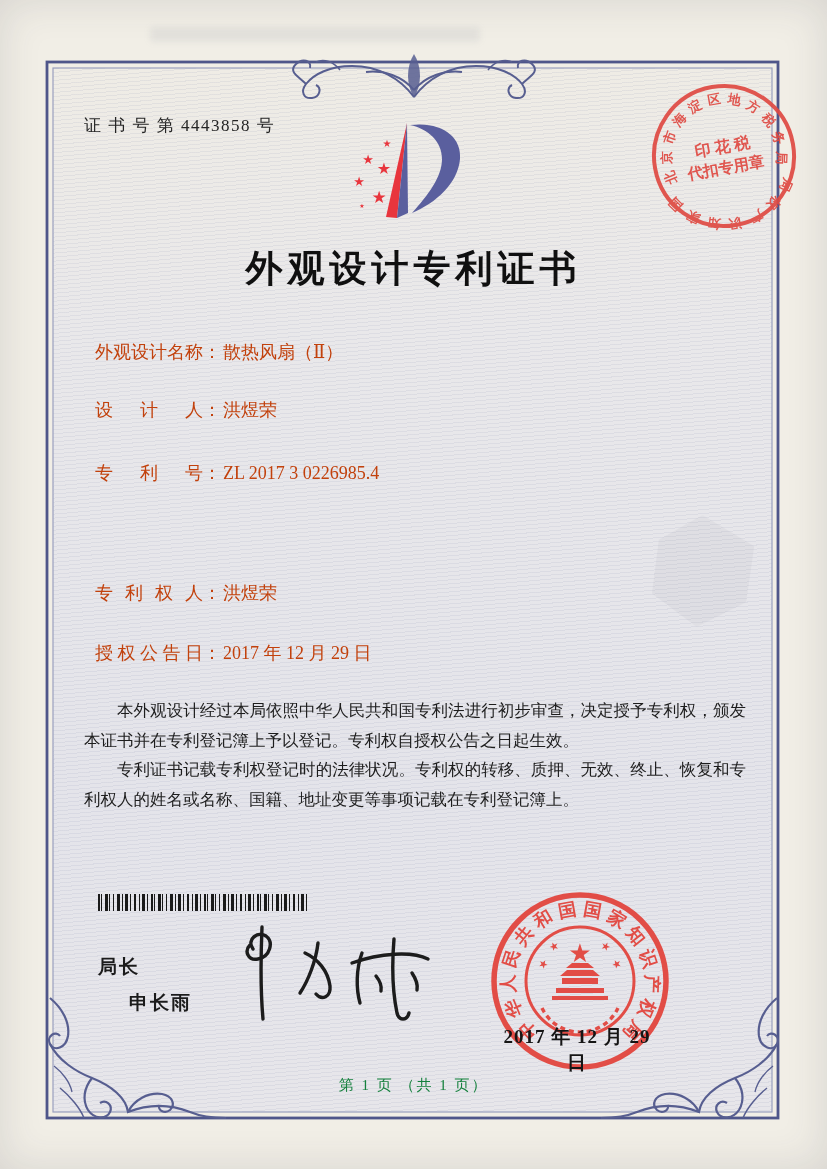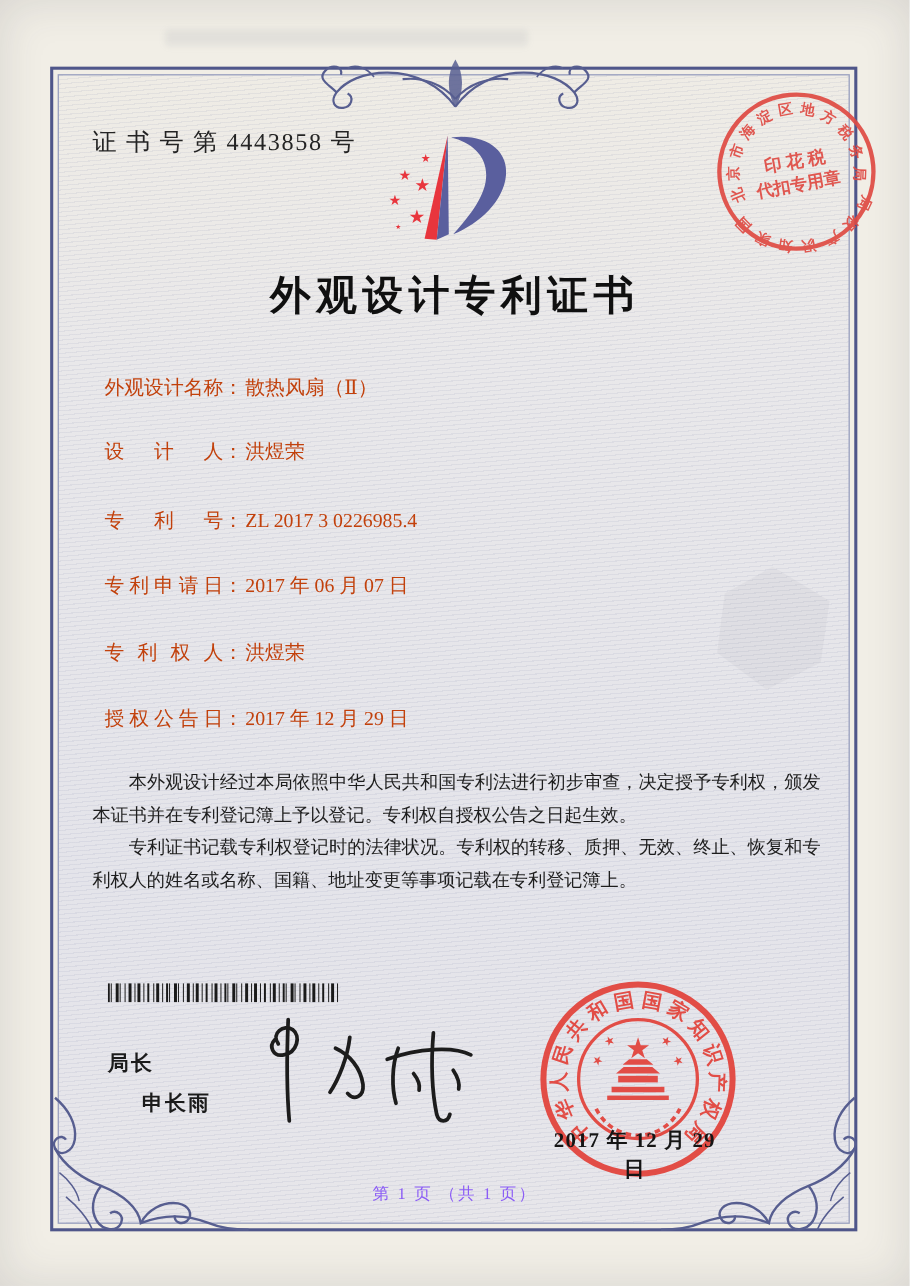--- a/index.html
+++ b/index.html
@@ -23,21 +23,21 @@
   }
   .ghost-blob{
     position:absolute; left:645px; top:515px; width:115px; height:112px;
     background:rgba(95,100,115,.06); filter:blur(3px);
     clip-path:polygon(50% 0,95% 28%,88% 78%,45% 100%,6% 70%,12% 22%);
   }
   svg{position:absolute; overflow:visible;}
   svg text{font-family:"Liberation Serif","DejaVu Serif",serif;}
   .frame{left:0;top:0;}
   .cert-no{
-    position:absolute; left:84px; top:114px; font-size:22px; letter-spacing:1.5px; color:#242424;
+    position:absolute; left:84px; top:114px; font-size:17px; letter-spacing:1.5px; color:#242424;
   }
   .logo{left:350px; top:121px; width:125px; height:100px;}
   .title{
     position:absolute; left:0; top:244px; width:827px; text-align:center;
     font-size:37px; font-weight:bold; letter-spacing:5px; color:#101010;
   }
   .field{position:absolute; left:95px; font-size:18px; color:#c2410c; white-space:nowrap;}
   .f-label{display:inline-block; width:108px; text-align:justify; text-align-last:justify;}
   .f-colon{display:inline-block; margin-right:2px;}
   .f1{top:340px;} .f2{top:398px;} .f3{top:461px;} .f4{top:520px;} .f5{top:581px;} .f6{top:641px;}
@@ -66,21 +66,21 @@
   .signer-title{top:954px;} .signer-name{top:990px;margin-left:31px;}
   .signature{left:225px; top:915px; width:215px; height:115px;}
   .seal{left:480px; top:880px; width:200px; height:200px; opacity:.95;}
   .seal-date{
     position:absolute; left:497px; top:1024px; width:160px; text-align:center;
     font-size:19px; font-weight:bold; letter-spacing:1px; color:#151515;
   }
   .tax-stamp{left:648px; top:80px; width:152px; height:152px; opacity:.92;}
   .footer{
     position:absolute; left:0; top:1076px; width:827px; text-align:center;
-    font-size:15px; letter-spacing:2px; color:#8b5cf6;
+    font-size:15px; letter-spacing:2px; color:#15803d;
   }
 </style>
 </head>
 <body>
 
 <div class="page">
 
   <div class="inner-texture"></div>
   <div class="ghost-strip"></div>
   <div class="ghost-blob"></div>
@@ -130,23 +130,20 @@
   <div class="title">外观设计专利证书</div>
 
   <div class="field f1">
     <span class="f-label">外观设计名称</span><span class="f-colon">：</span><span>散热风扇（Ⅱ）</span>
   </div>
   <div class="field f2">
     <span class="f-label">设计人</span><span class="f-colon">：</span><span>洪煜荣</span>
   </div>
   <div class="field f3">
     <span class="f-label">专利号</span><span class="f-colon">：</span><span>ZL 2017 3 0226985.4</span>
-  </div>
-  <div class="field f4">
-    <span class="f-label">专利申请日</span><span class="f-colon">：</span><span>2017 年 06 月 07 日</span>
   </div>
   <div class="field f5">
     <span class="f-label">专利权人</span><span class="f-colon">：</span><span>洪煜荣</span>
   </div>
   <div class="field f6">
     <span class="f-label">授权公告日</span><span class="f-colon">：</span><span>2017 年 12 月 29 日</span>
   </div>
 
   <div class="body-text">
     <p>本外观设计经过本局依照中华人民共和国专利法进行初步审查，决定授予专利权，颁发本证书并在专利登记簿上予以登记。专利权自授权公告之日起生效。</p>

